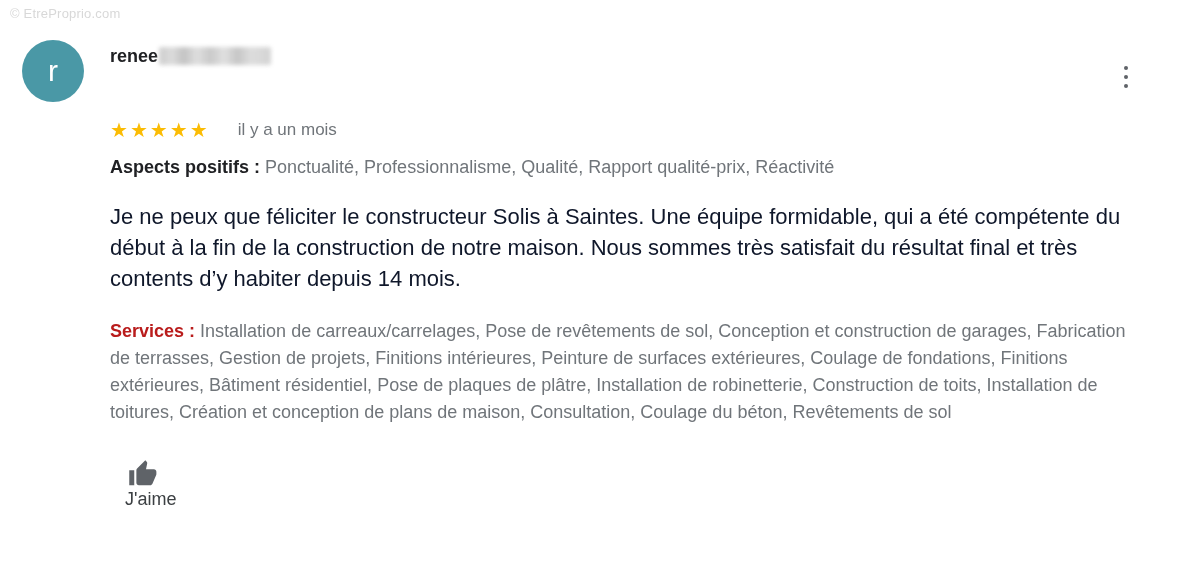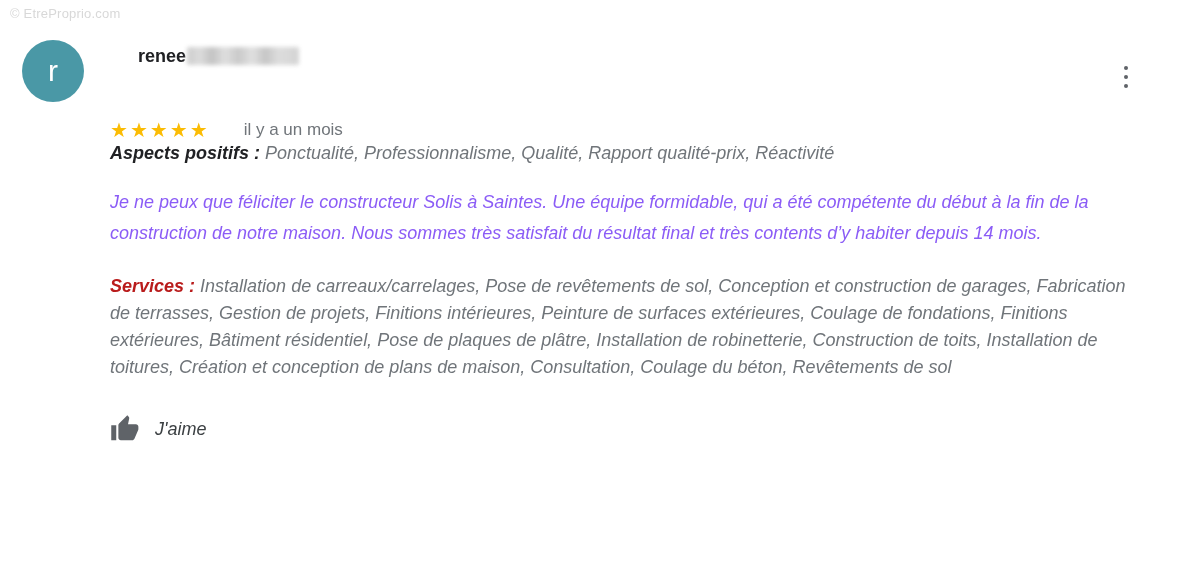--- a/index.html
+++ b/index.html
@@ -62,21 +62,20 @@
     display: flex;
     align-items: center;
     height: 22px;
   }
 
   .reviewer-name {
     font-size: 18px;
     font-weight: bold;
     color: #202124;
     line-height: 22px;
-    margin-left: 28px;
   }
 
   .name-blur {
     display: inline-block;
     width: 112px;
     height: 18px;
     margin-left: 1px;
     background: linear-gradient(90deg,
       #c9c9c9 0%, #d8d8d8 12%, #bdbdbd 22%, #dcdcdc 34%,
       #c4c4c4 46%, #dedede 58%, #c0c0c0 70%, #dadada 82%, #cfcfcf 100%);
@@ -120,44 +119,43 @@
   }
   .stars {
     color: #fbbc04;
     font-size: 20px;
     letter-spacing: 2px;
     line-height: 20px;
   }
   .rating-time {
     font-size: 17px;
     color: #70757a;
-    margin-left: 14px;
+    margin-left: 8px;
     padding-left: 20px;
   }
 
   .body {
     margin-left: 88px;
-    margin-top: 0;
-    font-style: italic;
+    margin-top: 14px;
   }
 
   .aspects {
     font-size: 18px;
     line-height: 26px;
     color: #70757a;
   }
   .aspects b {
     color: #202124;
     font-weight: bold;
   }
 
   .review-text {
-    font-size: 18px;
+    font-size: 22px;
     line-height: 31px;
-    color: #8b5cf6;
+    color: #0f172a;
     margin-top: 21px;
     max-width: 1065px;
   }
 
   .services {
     font-size: 18px;
     line-height: 27px;
     color: #70757a;
     margin-top: 24px;
     max-width: 1060px;
@@ -173,20 +171,21 @@
     color: #70757a;
     margin-top: 2px;
   }
 
   .like-row {
     display: flex;
     align-items: center;
     margin-top: 33px;
     cursor: pointer;
     width: fit-content;
+    flex-direction: column;
   }
   .thumb-icon {
     width: 30px;
     height: 30px;
     flex: 0 0 auto;
   }
   .like-label {
     font-size: 18px;
     color: #3c4043;
     margin-left: 15px;

